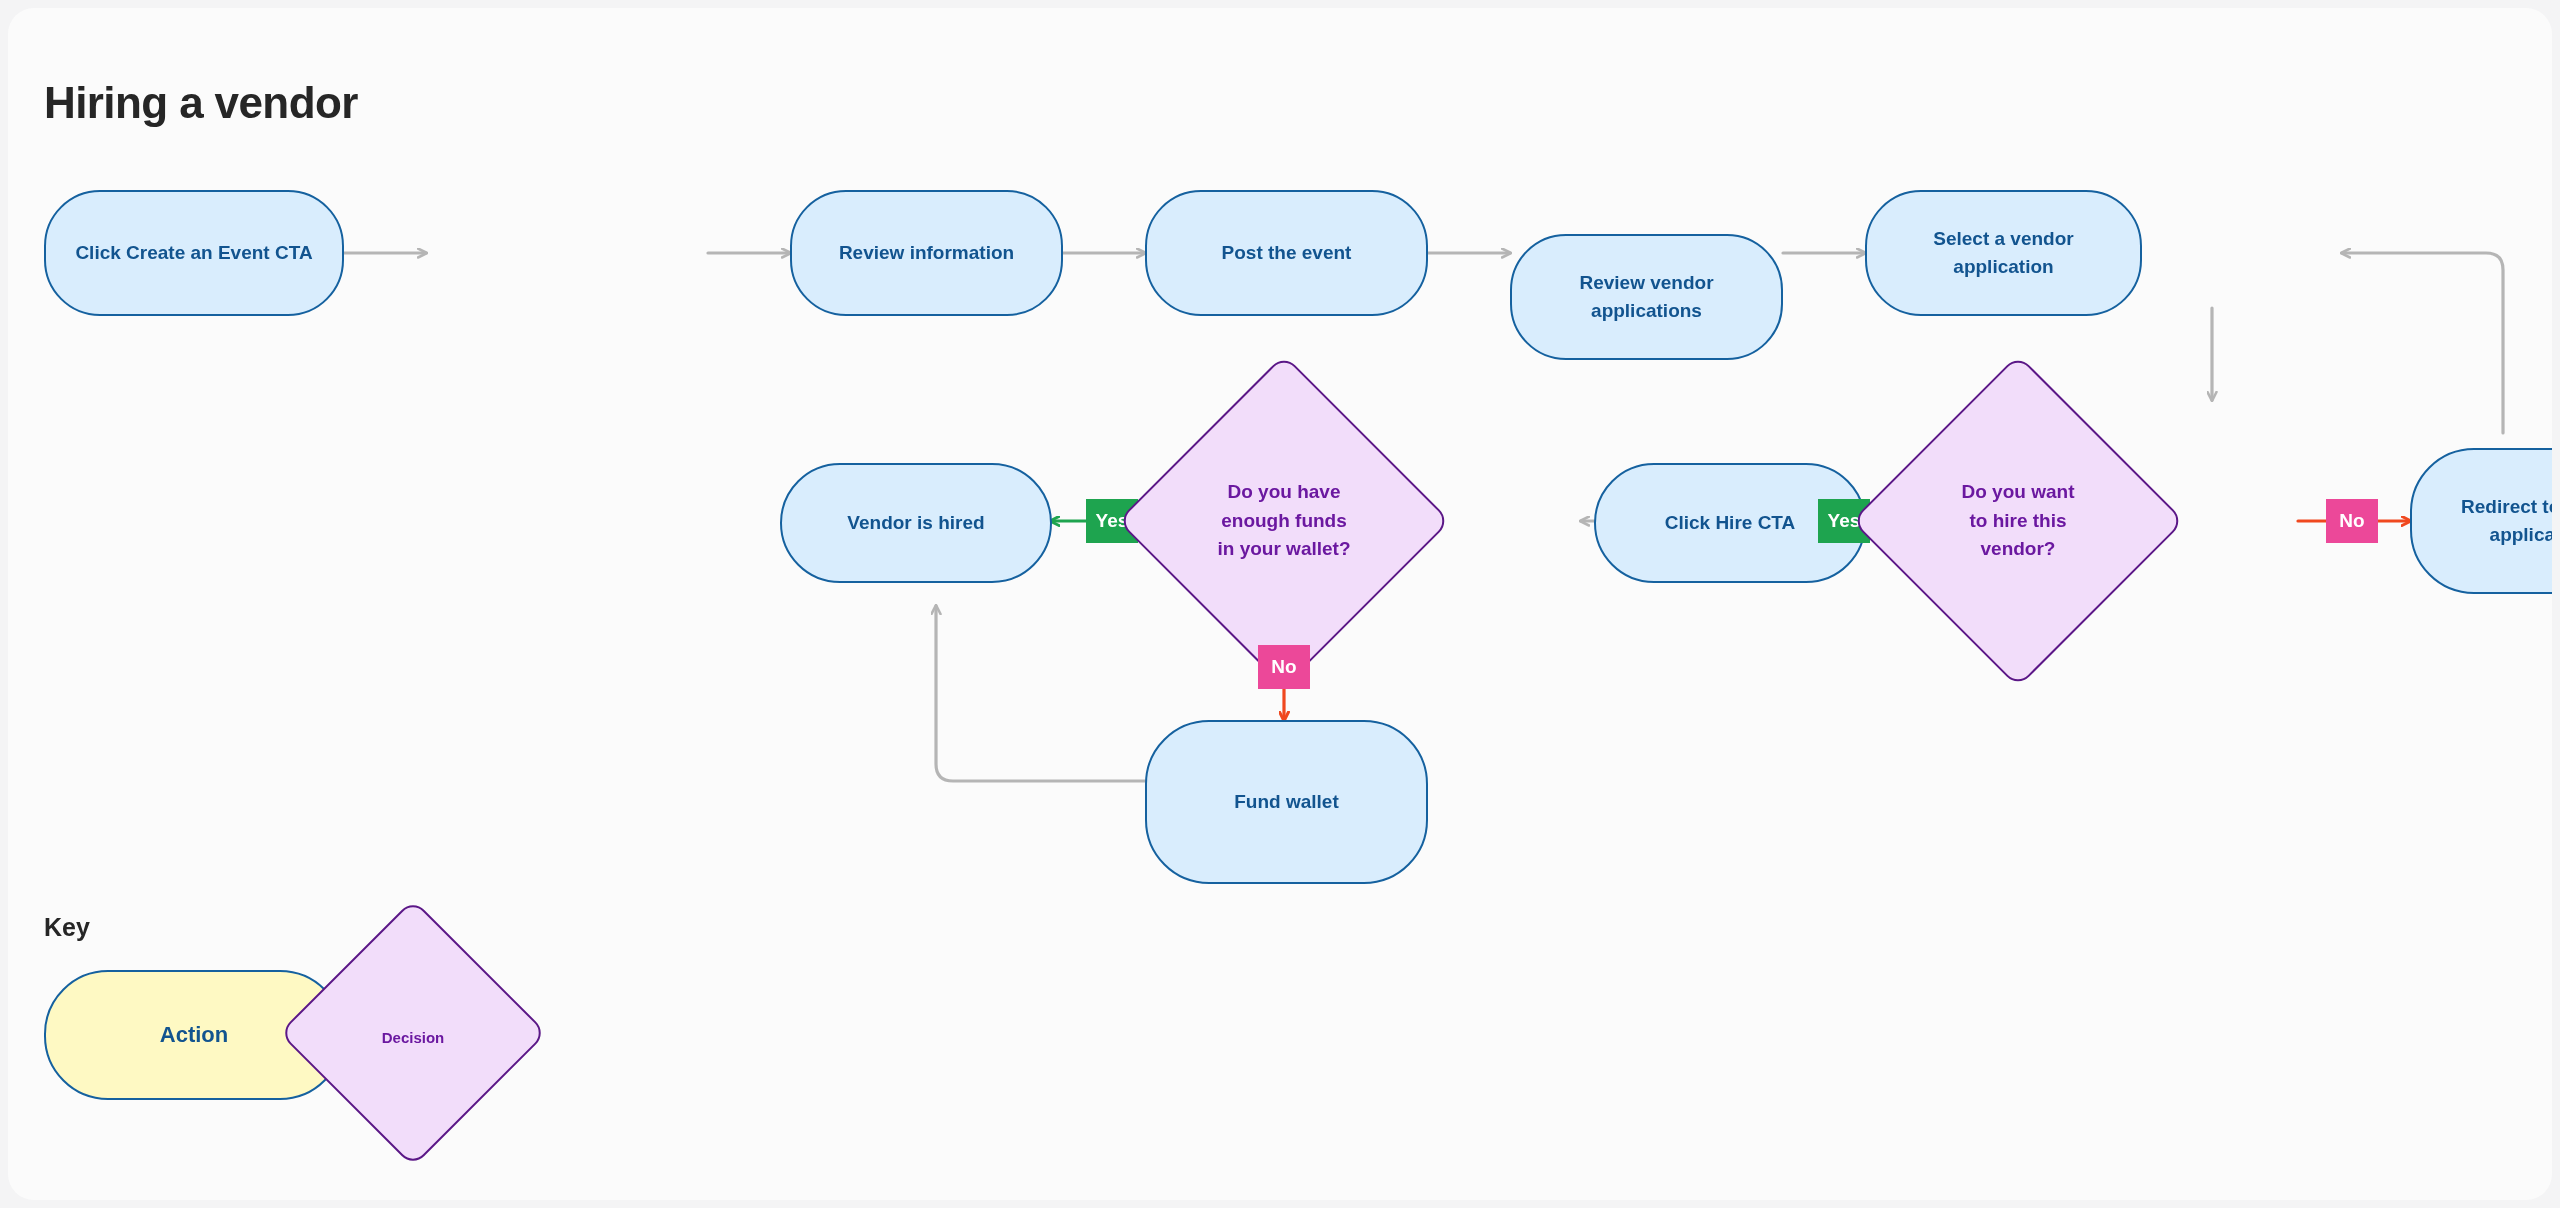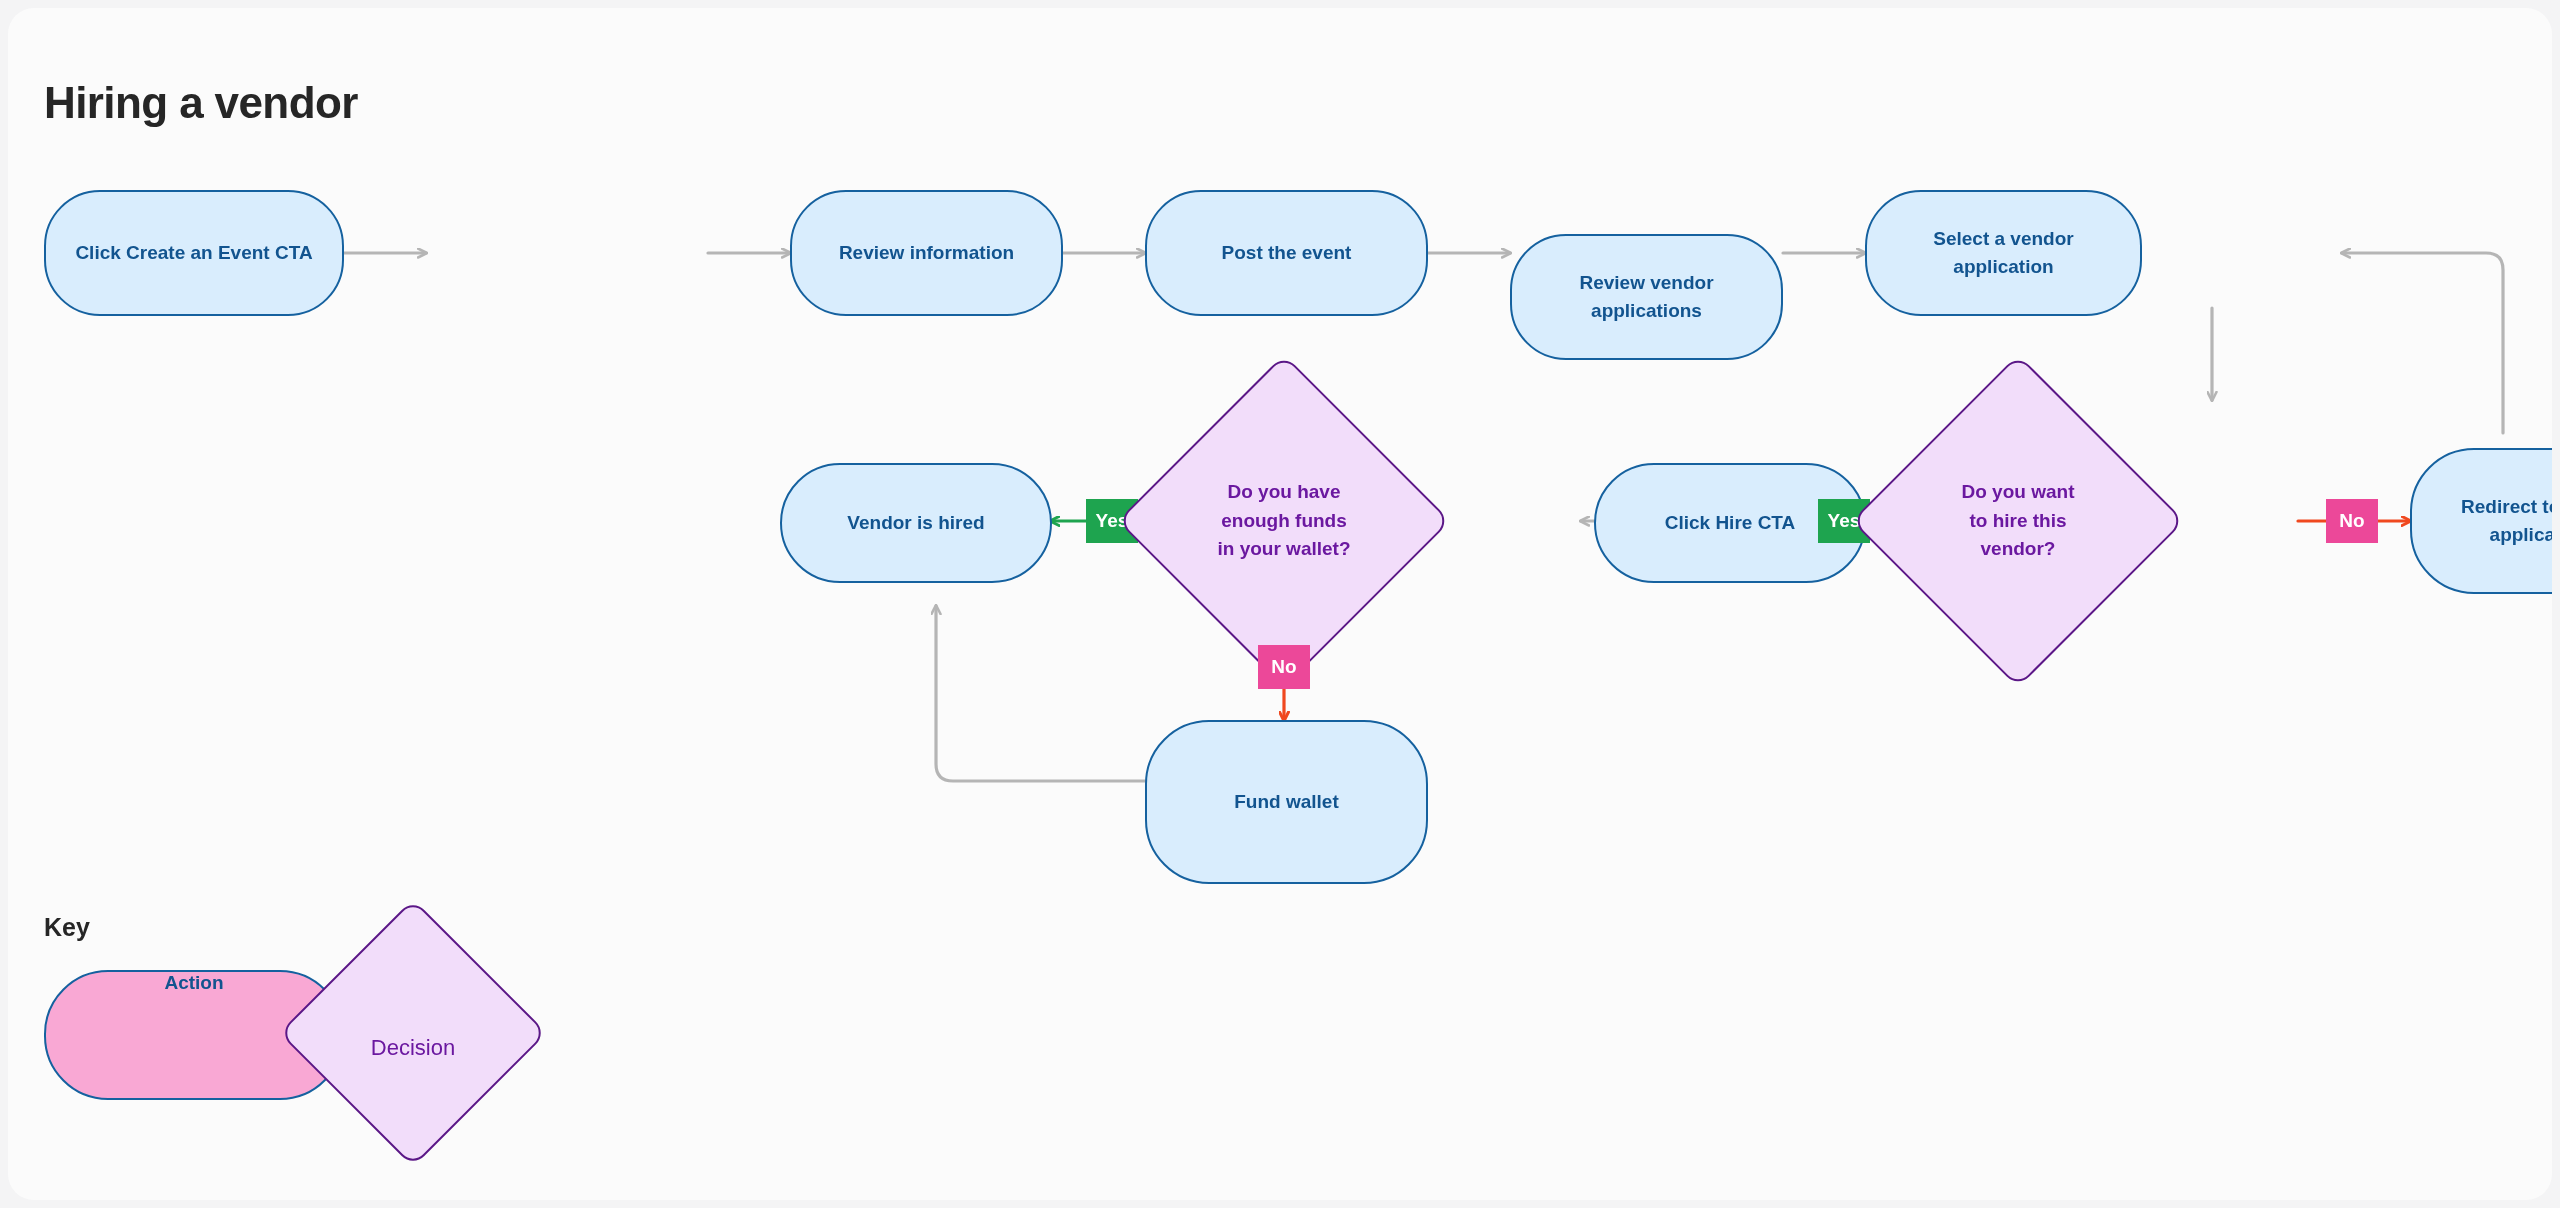--- a/index.html
+++ b/index.html
@@ -74,36 +74,36 @@
     color:#ffffff;font-size:19px;font-weight:bold;
     box-sizing:border-box;
   }
   .edge-badge.yes{background:#1ea44f;}
   .edge-badge.no{background:#ec4899;}
 
   
   .key-action{
     position:absolute;
     box-sizing:border-box;
-    background:#f9a8d4;
+    background:#fef9c3;
     border:2.5px solid #15619f;
     border-radius:64px;
-    display:flex;justify-content:center;
-    color:#12548f;font-size:19px;font-weight:bold;
+    display:flex;align-items:center;justify-content:center;
+    color:#12548f;font-size:22px;font-weight:bold;
   }
   .key-decision{position:absolute;}
   .key-decision .dia{
     position:absolute;left:0;top:0;width:100%;height:100%;
     background:#f2ddfa;border:2.5px solid #5b1787;
     border-radius:16px;transform:rotate(45deg);box-sizing:border-box;
   }
   .key-decision .dlabel{
-    position:absolute;left:0;top:15px;width:100%;height:100%;
-    display:flex;align-items:center;justify-content:center;
-    color:#6b18a0;font-size:22px;font-weight:normal;
+    position:absolute;left:0;top:4px;width:100%;height:100%;
+    display:flex;align-items:center;justify-content:center;
+    color:#6b18a0;font-size:15px;font-weight:bold;
   }
 </style>
 </head>
 <body>
 
 <div id="canvas">
 
   <svg id="svg-layer" viewBox="0 0 2544 1192" xmlns="http://www.w3.org/2000/svg">
     <defs>
       <marker id="ar-gray" markerWidth="11" markerHeight="11" refX="9" refY="5.5" orient="auto" markerUnits="userSpaceOnUse">

